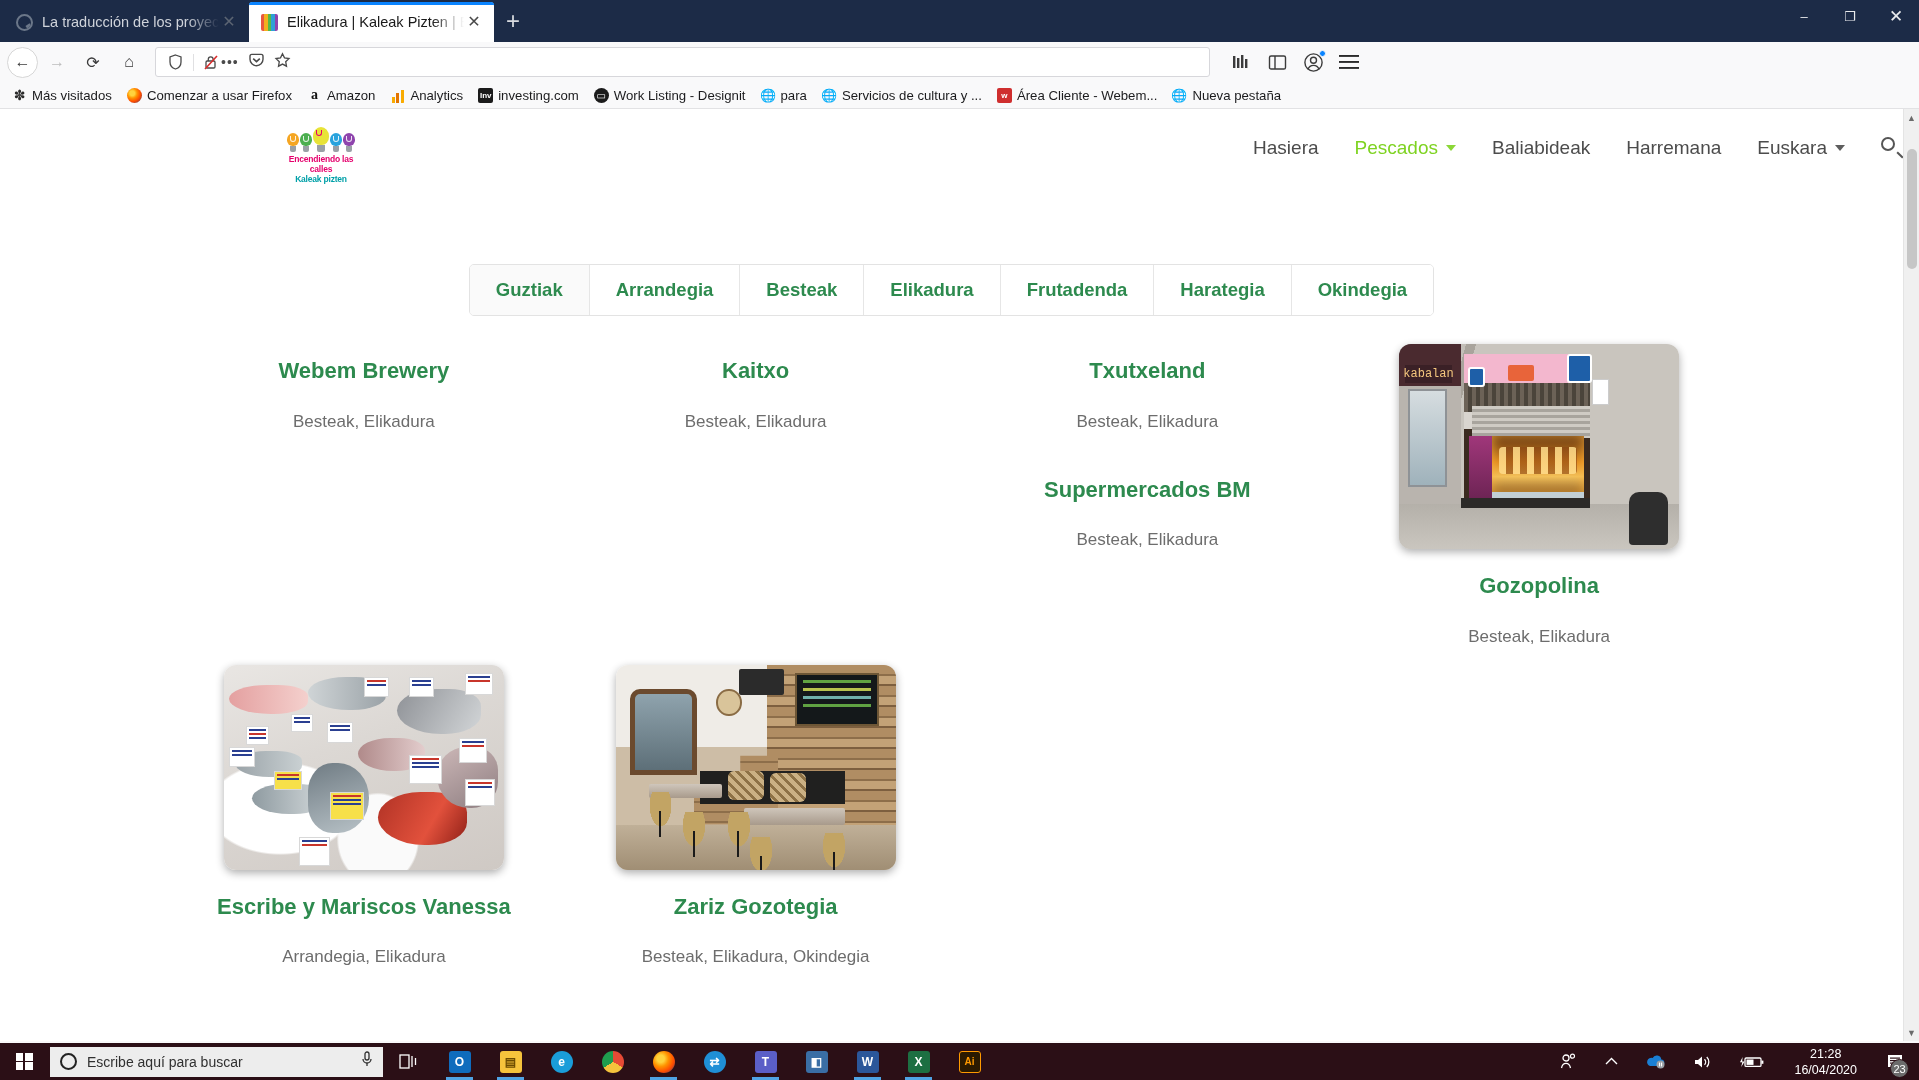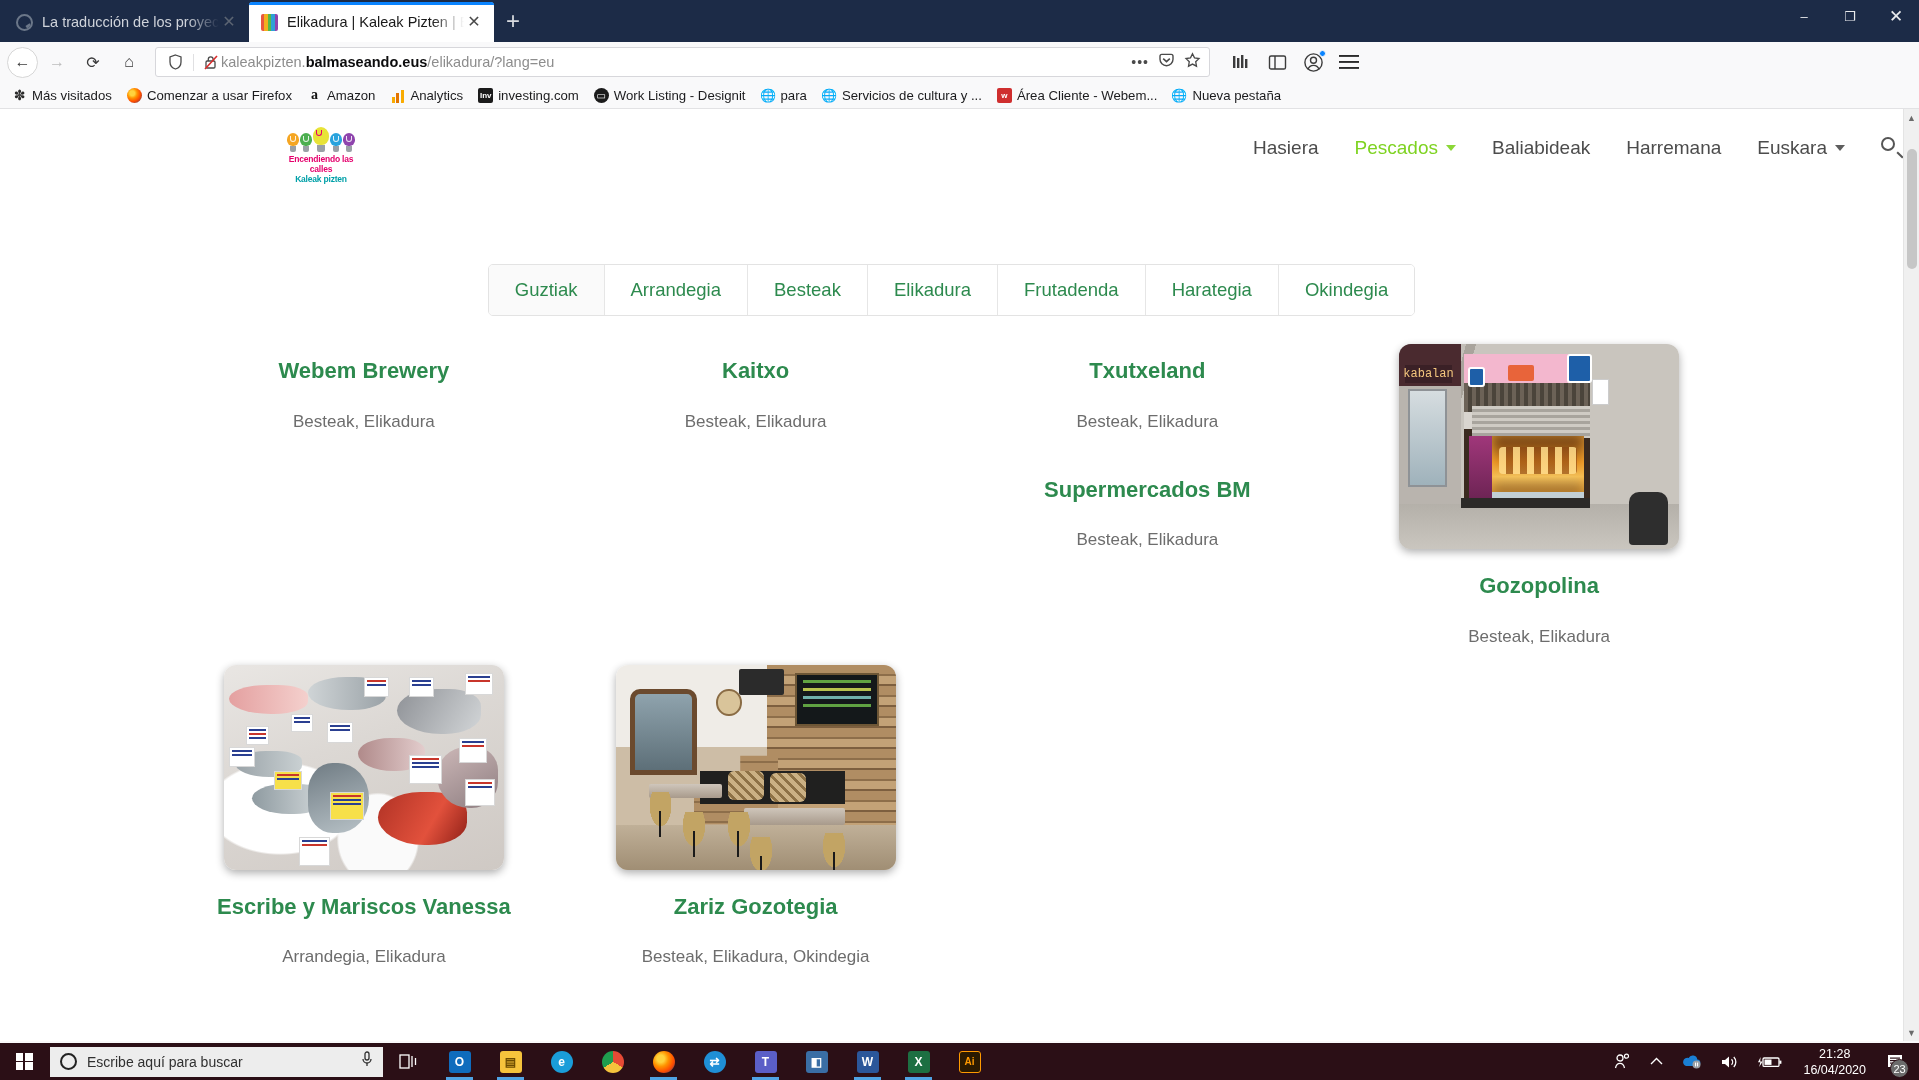--- a/index.html
+++ b/index.html
@@ -119,21 +119,21 @@
            border-top: 6px solid currentColor; opacity: .9; }
   .search-ico { width: 22px; height: 22px; position: relative; }
   .search-ico i { position: absolute; width: 14px; height: 14px; border: 2px solid #555; border-radius: 50%; top: 0; left: 0; }
   .search-ico b { position: absolute; width: 8px; height: 2px; background: #555; transform: rotate(45deg);
                   bottom: 3px; right: -1px; }
 
   .filters { display: flex; justify-content: center; margin-top: 78px; }
   .filterbar { display: flex; border: 1px solid #e3e3e3; border-radius: 5px; overflow: hidden; background: #fff;
                box-shadow: 0 0 0 0 rgba(0,0,0,0); }
   .filterbtn {
-    padding: 14px 26px; font-size: 18.5px; font-weight: 400; color: #2d8a4e;
+    padding: 14px 26px; font-size: 18.5px; font-weight: 700; color: #2d8a4e;
     border-right: 1px solid #e6e6e6; white-space: nowrap; background: #fff;
   }
   .filterbtn:last-child { border-right: 0; }
   .filterbtn.active { background: #fafafa; }
 
   .grid { display: flex; flex-wrap: wrap; padding: 0 168px; margin-top: 28px; }
   .card { width: 25%; display: flex; flex-direction: column; align-items: center; padding: 12px 18px 18px; }
   .card-thumb {
     width: 280px; height: 205px; border-radius: 12px; overflow: hidden;
     box-shadow: 0 3px 9px rgba(0,0,0,.32); margin-bottom: 22px; position: relative;
@@ -230,21 +230,21 @@
     padding: 0 8px 0 10px; gap: 10px; margin-left: 2px;
   }
   .tb-circle { width: 17px; height: 17px; border: 2.4px solid #222; border-radius: 50%; flex: 0 0 17px; }
   .tb-ph { flex: 1; font-size: 14px; color: #303030; }
   .tb-mic { width: 14px; color: #303030; }
   .tb-icons { display: flex; align-items: center; }
   .tbi { width: 51px; height: 37px; display: flex; align-items: center; justify-content: center; position: relative; }
   .tbi.open::after { content:""; position:absolute; bottom:0; left:12px; right:12px; height:3px; background:#4fa3e3; }
   .sq { width: 22px; height: 22px; border-radius: 3px; display:flex; align-items:center; justify-content:center;
         font-size: 12px; font-weight: 700; color:#fff; }
-  .tray { margin-left: auto; display: flex; align-items: center; gap: 2px; padding-right: 6px; color: #fff; }
+  .tray { margin-left: auto; display: flex; align-items: center; gap: 11px; padding-right: 6px; color: #fff; }
   .tray .ti { height: 37px; display: flex; align-items: center; justify-content: center; padding: 0 8px; font-size: 13px; }
   .clock { font-size: 12.5px; line-height: 16px; text-align: center; padding: 0 10px; }
   .notif { position: relative; padding: 0 10px 0 4px; }
   .notif-badge {
     position: absolute; right: 4px; bottom: 2px; width: 19px; height: 19px; border-radius: 50%;
     background: #6b6b6b; color: #fff; font-size: 11px; display: flex; align-items: center; justify-content: center;
     border: 1px solid #2b0f16;
   }
 
   
@@ -289,21 +289,20 @@
           </svg>
       </span>
       <span class="url-sep"></span>
       <span class="url-lockx">
         <svg width="16" height="17" viewBox="0 0 16 17">
           <rect x="3" y="7" width="9" height="7" rx="1.2" fill="none" stroke="#4a4a4a" stroke-width="1.3"></rect>
           <path d="M5.3 7V5.2a2.4 2.4 0 0 1 4.8 0V7" fill="none" stroke="#4a4a4a" stroke-width="1.3"></path>
           <line x1="2" y1="15" x2="14" y2="2" stroke="#d92b2b" stroke-width="1.6"></line>
         </svg>
       </span>
-      <span class="url-text"><span>kaleakpizten.</span><b>balmaseando.eus</b><span>/elikadura/?lang=eu</span></span>
       <span class="url-icons">
         <span style="letter-spacing:1px;font-size:14px;">•••</span>
         <span>
           <svg width="17" height="17" viewBox="0 0 17 17">
               <path d="M2 4.2C2 3 3 2.4 3.8 2.4h9.4c.9 0 1.8.6 1.8 1.8v3.1c0 3.6-2.9 6.4-6.5 6.4S2 10.9 2 7.3z" fill="none" stroke="#4a4a4a" stroke-width="1.4"></path>
               <path d="M5.2 6.6 8.5 9.6 11.8 6.6" fill="none" stroke="#4a4a4a" stroke-width="1.6"></path>
             </svg>
         </span>
         <span>
           <svg width="17" height="17" viewBox="0 0 17 17">

